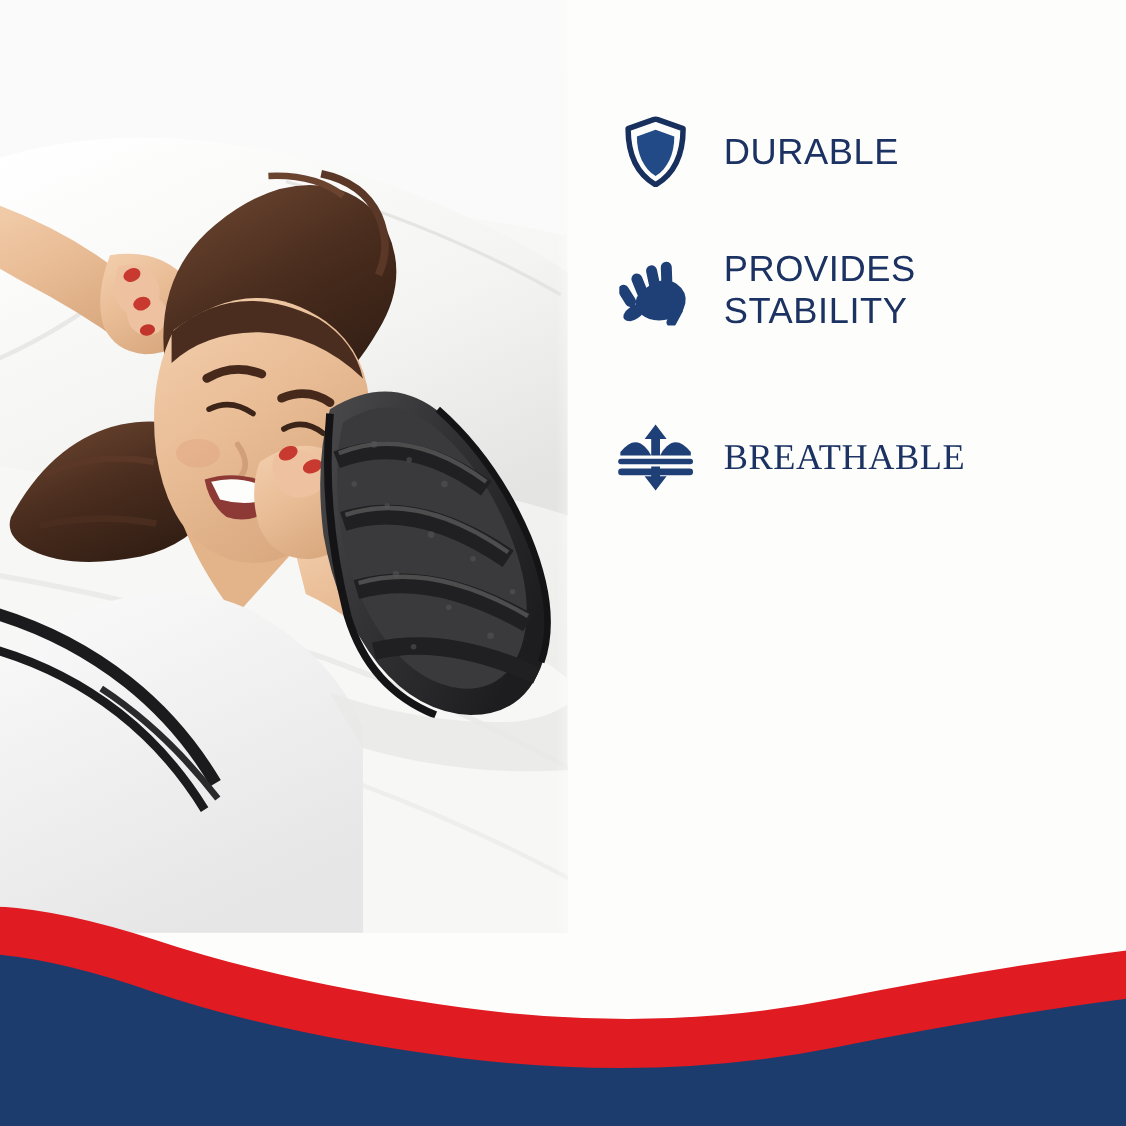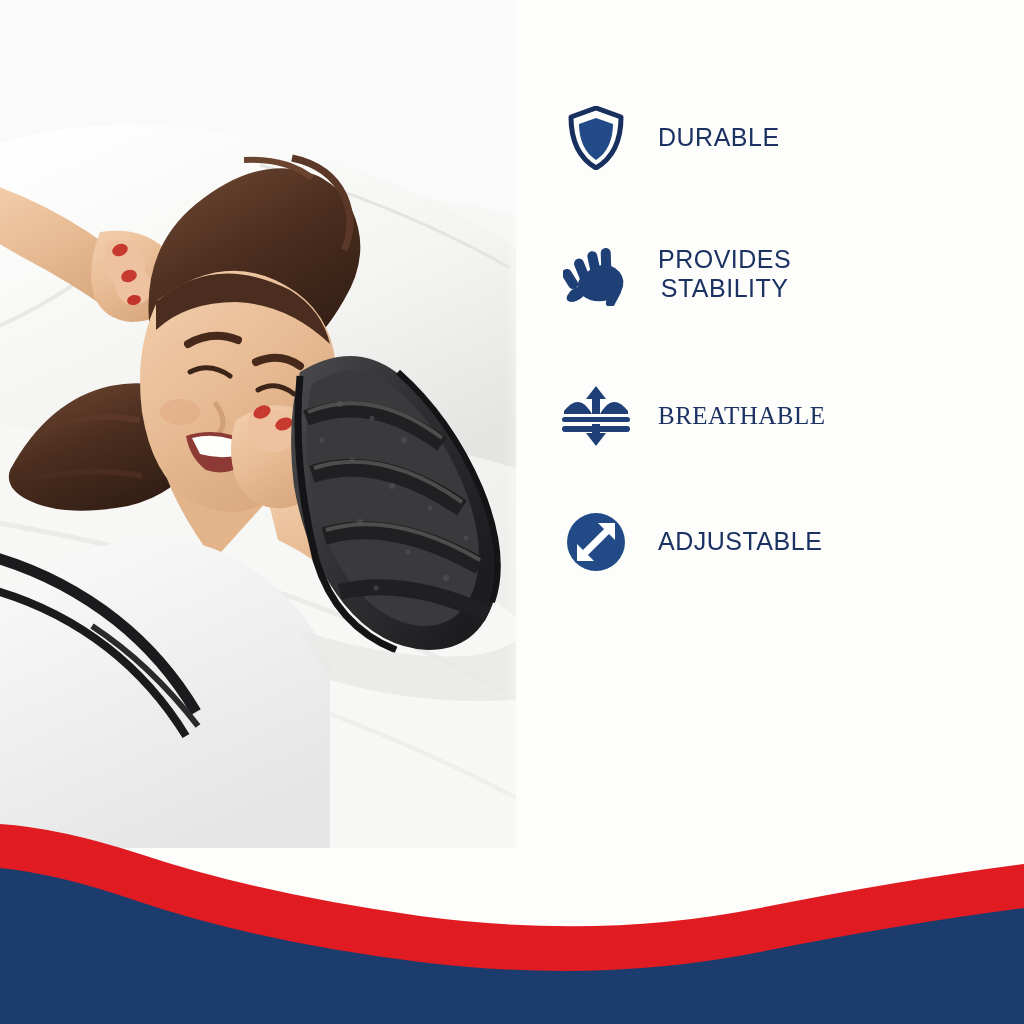--- a/index.html
+++ b/index.html
@@ -27,29 +27,29 @@
   .feature{
     position:absolute;left:0;display:flex;align-items:center;gap:26px;
   }
   .f-icon{
     width:72px;height:76px;flex:0 0 72px;
     display:flex;align-items:center;justify-content:center;
   }
   .f-icon svg{display:block;}
   .f-label{
     color:#1b3263;
-    font-size:25px;
+    font-size:33px;
     line-height:1.18;
     letter-spacing:0.5px;
     font-weight:500;
     white-space:pre-line;
   }
 
   #feat-0{top:4px;}
-  #feat-1{top:140px;text-align:center;}
+  #feat-1{top:129px;}
   #feat-2{top:282px;font-family:Liberation Serif, serif;}
   #feat-3{top:408px;}
   #feat-4{top:534px;}
 
   
   .banner{
     position:absolute;left:0;bottom:0;width:1024px;height:200px;
     overflow:hidden;
   }
   .banner svg{display:block;width:1024px;height:200px;}
@@ -262,34 +262,20 @@
 
             <path d="M36 2 L46 15 L40 15 L40 30 L32 30 L32 15 L26 15 Z"></path>
 
             <path d="M36 62 L46 49 L40 49 L40 40 L32 40 L32 49 L26 49 Z"></path>
           </g>
         </svg>
       </span>
       <span class="f-label">BREATHABLE</span>
     </div>
 
-    <div class="feature" id="feat-3">
-      <span class="f-icon">
-        <svg width="62" height="62" viewBox="0 0 62 62" xmlns="http://www.w3.org/2000/svg">
-          <circle cx="31" cy="31" r="29" fill="#214a86"></circle>
-          <g fill="#ffffff">
-
-            <rect x="27.5" y="14" width="7" height="34" transform="rotate(45 31 31)"></rect>
-            <path d="M50 12 L50 29 L33 12 Z"></path>
-            <path d="M12 50 L12 33 L29 50 Z"></path>
-          </g>
-        </svg>
-      </span>
-      <span class="f-label">ADJUSTABLE</span>
-    </div>
 
   </div>
 
   <div class="banner">
     <svg viewBox="0 0 1024 200" preserveAspectRatio="none" xmlns="http://www.w3.org/2000/svg">
 
       <path d="M0,0 Q60,4 140,30 Q260,70 420,92 Q600,116 760,84 Q900,56 1024,40
                L1024,200 L0,200 Z" fill="#e01b22"></path>
 
       <path d="M0,44 Q60,50 140,78 Q260,118 420,138 Q600,160 760,128 Q900,100 1024,84

